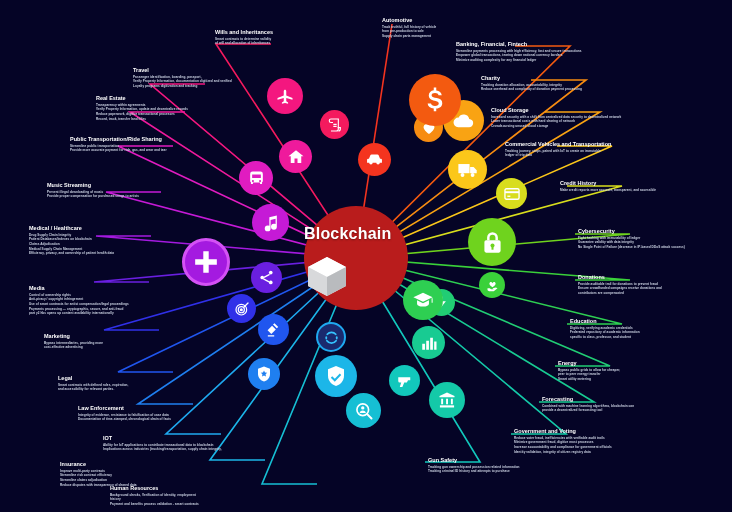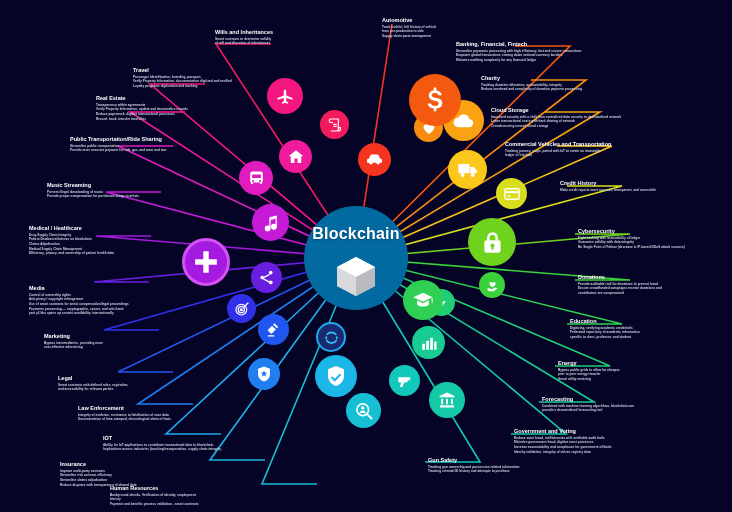--- a/index.html
+++ b/index.html
@@ -7,22 +7,22 @@
     width:732px;height:512px;overflow:hidden;
     background:#050426;
     font-family:"Liberation Sans", sans-serif;
     position:relative;
   }
   #stage{position:absolute;inset:0;width:732px;height:512px;}
   svg#spokes{position:absolute;left:0;top:0;width:732px;height:512px;}
 
   .hub{
     position:absolute;border-radius:50%;
-    background:#0369a1;
-    display:flex;flex-direction:column;align-items:center;justify-content:flex-start;gap:8px;
+    background:#b91c1c;
+    display:flex;flex-direction:column;justify-content:flex-start;gap:8px;
   }
   .hub-label{
     color:#ffffff;font-size:16px;font-weight:bold;letter-spacing:.2px;
     margin-top:19px;text-shadow:0 1px 2px rgba(0,0,0,.35);
   }
   .cube{margin-top:2px;}
 
   .node{
     position:absolute;border-radius:50%;
     display:flex;align-items:center;justify-content:center;

